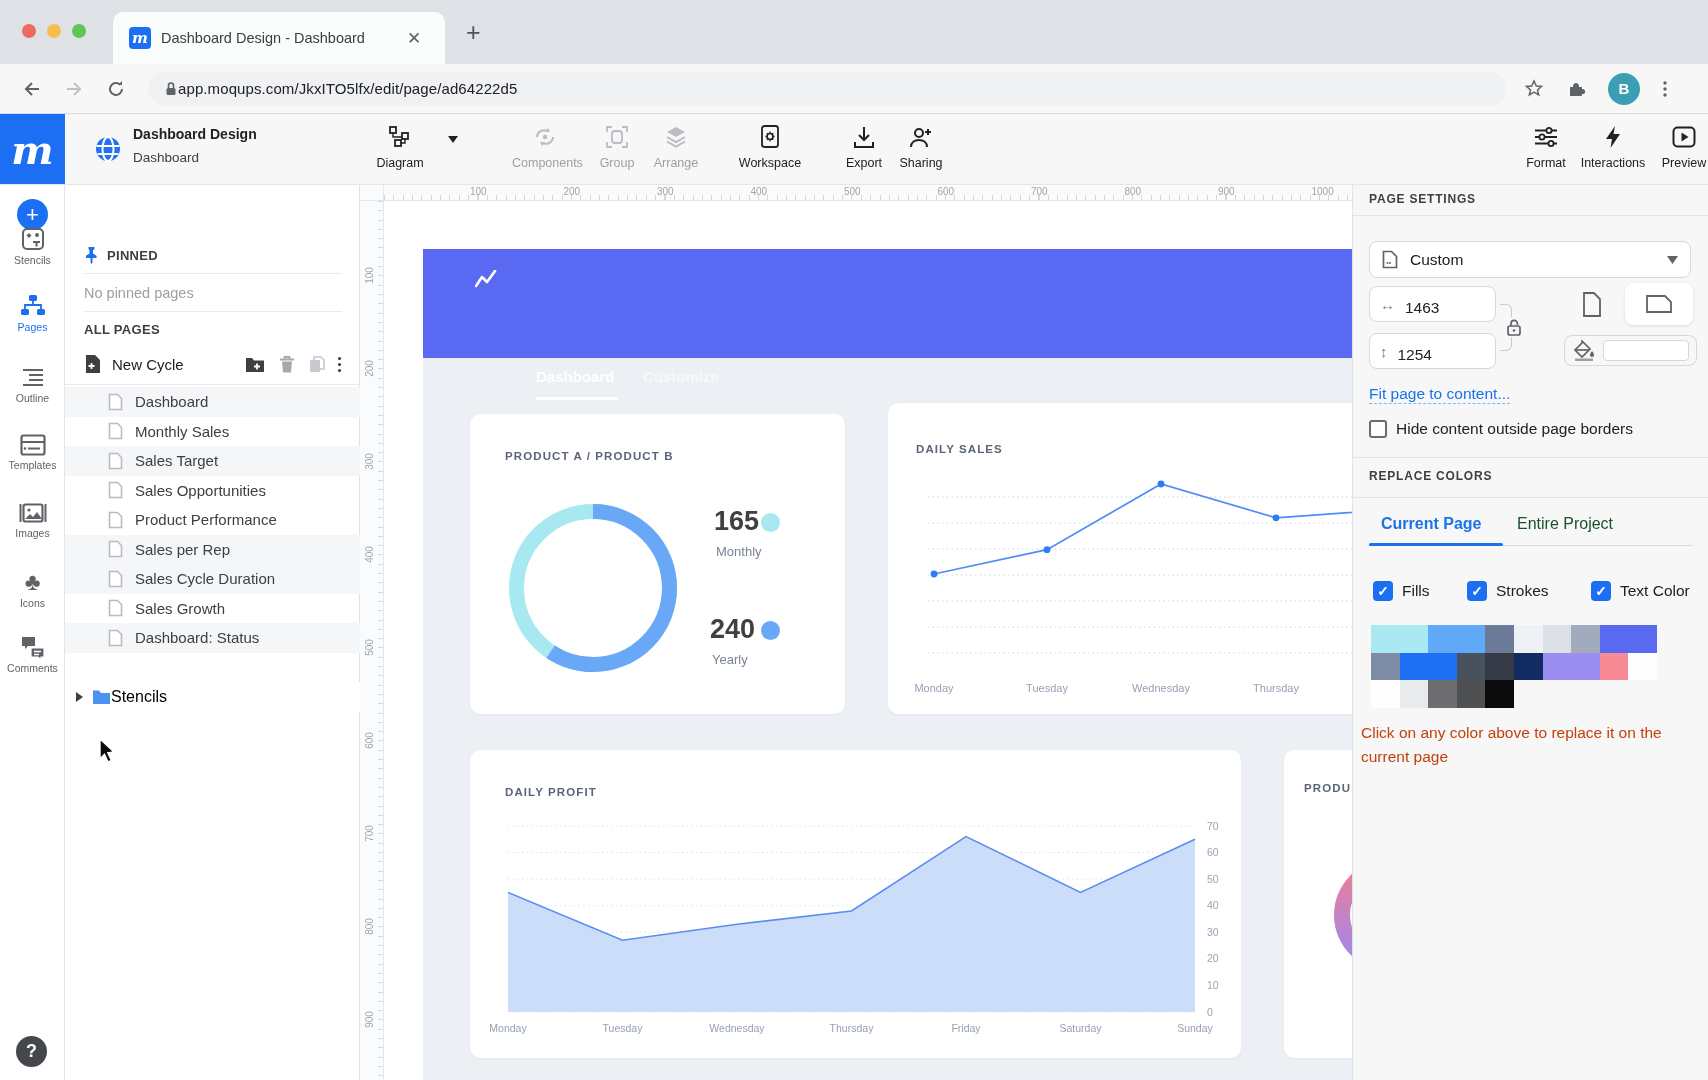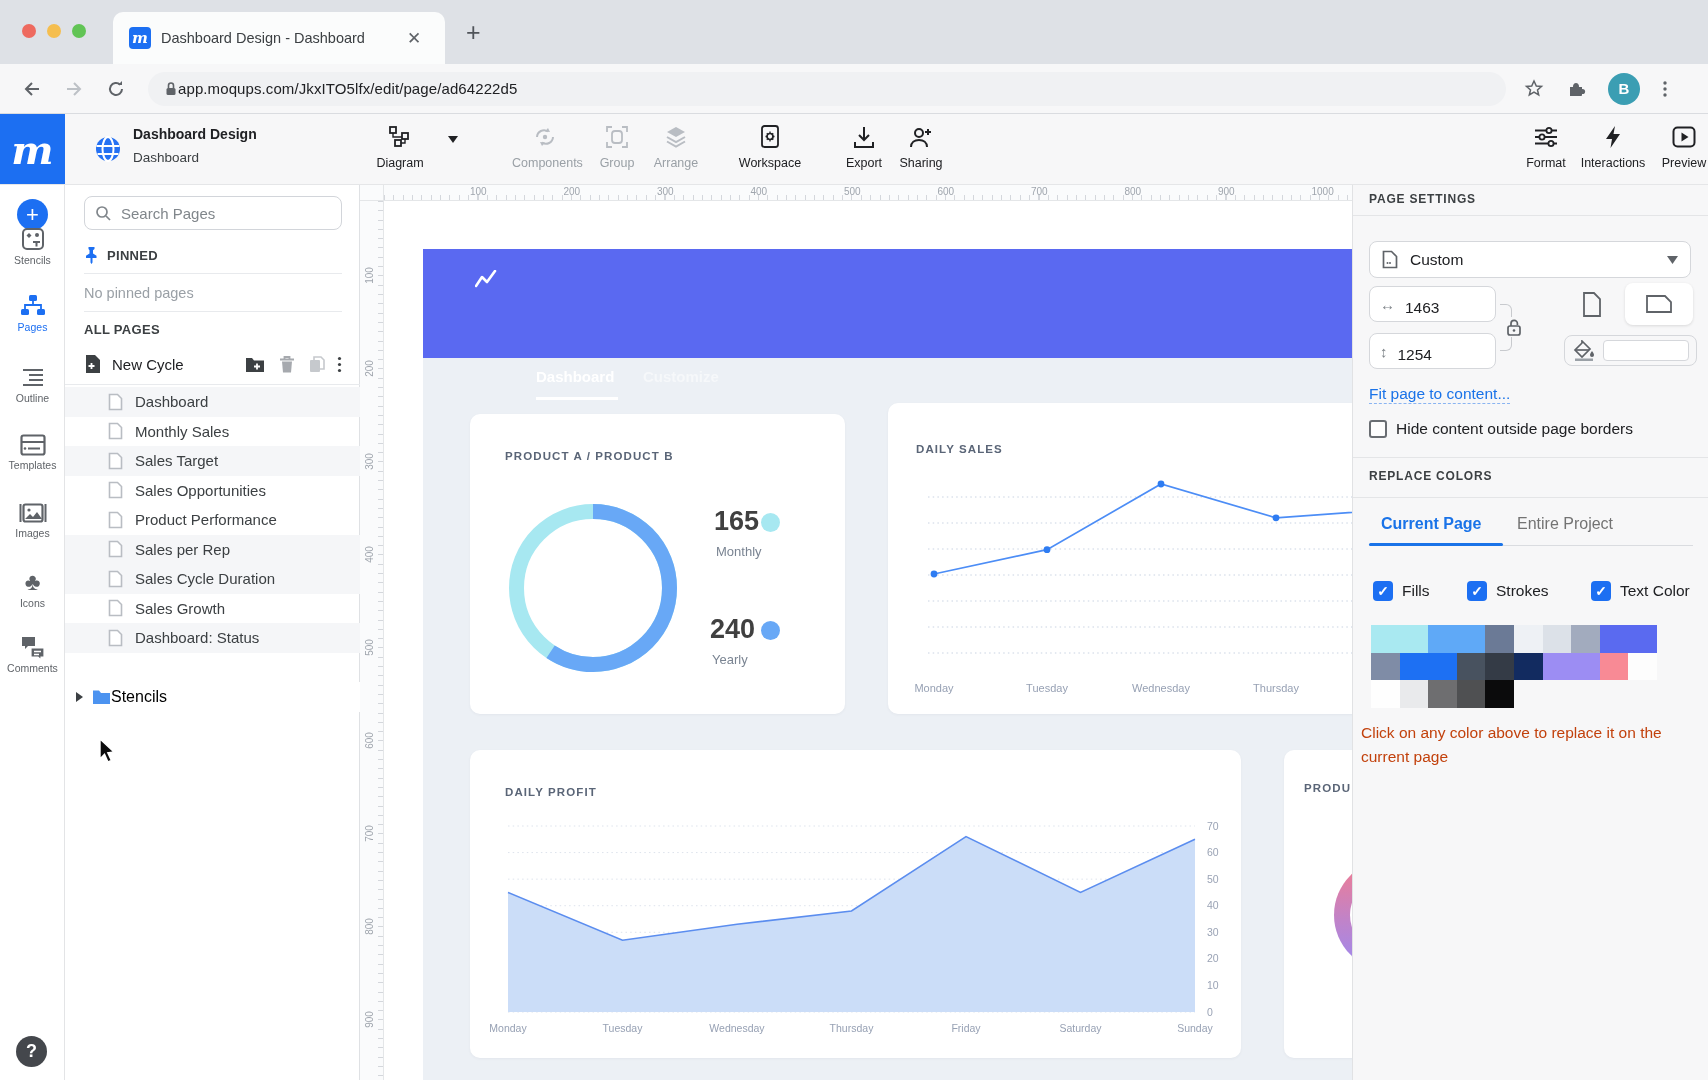--- a/index.html
+++ b/index.html
@@ -80,21 +80,21 @@
   .rp-div{left:0;width:356px;height:1px;background:#E4E5E7;}
   .field{position:absolute;background:#fff;border:1px solid #D5D7DB;border-radius:8px;display:flex;align-items:center;}
   .field input{border:none;outline:none;font-size:15.5px;color:#202124;width:70px;background:transparent;margin-top:7px;}
   .dimglyph{color:#80868B;font-size:15px;margin:0 8px 0 10px;}
   #fitlink{font-size:15.5px;color:#1A73E8;border-bottom:1px dashed #8AB4F1;padding-bottom:1px;}
   .cb-un{width:18px;height:18px;border:2px solid #696D72;border-radius:3px;background:#FDFDFD;}
   .cb-ck{width:20px;height:20px;border-radius:4px;background:var(--accent);color:#fff;font-size:14px;font-weight:bold;display:flex;align-items:center;justify-content:center;}
   .cblabel{font-size:15.5px;color:#202124;margin-left:9px;}
   .rctab{position:absolute;font-size:16px;}
   #rc-tab-active{color:#1A73E8;font-weight:bold;}
-  #rc-tab-inactive{color:#737373;}
+  #rc-tab-inactive{color:#14532d;}
   #swatches{left:18px;top:440px;}
   .swrow{display:flex;}
   .sw{height:27.5px;}
   #rc-hint{left:8px;top:536px;width:308px;font-size:15.5px;color:#c2410c;line-height:24px;}
   #cursor{left:98px;top:738px;}
 </style>
 </head>
 <body>
 
 <div id="window" style="--accent: #1C6FF2; --indigo: #5A69F1; --cyan: #A7E8F1; --cblue: #68A8F6; --avatar: #3B9EB3; --tl-close: #EE6A5F; --tl-min: #F5BE4F; --tl-zoom: #61C455;">
@@ -326,27 +326,20 @@
             <path d="M11 13h13v9h-3v3l-3-3h-7z" fill="#5F6368" stroke="#fff" stroke-width="1.2"></path>
             <path d="M14 16.5h7M14 19.5h5" stroke="#fff" stroke-width="1.3"></path>
           </svg>
         </div>
       <div class="rlabel">Comments</div>
     </div>
     <div id="helpbtn" class="abs">?</div>
   </div>
 
   <div id="pagespanel" class="abs">
-    <div id="searchbox" class="abs">
-      <svg width="16" height="16" viewBox="0 0 16 16">
-          <circle cx="7" cy="7" r="5" fill="none" stroke="#80868B" stroke-width="1.7"></circle>
-          <path d="M11 11l4 4" stroke="#80868B" stroke-width="1.7"></path>
-        </svg>
-      <input placeholder="Search Pages" style="">
-    </div>
     <div class="prow abs" style="top:60px;height:20px">
       <svg width="15" height="17" viewBox="0 0 15 17">
           <path d="M4.5 0h6v2L9 3.2v3.3l3.5 2.3V11H8.5v4.5L7.5 17l-1-1.5V11H2V8.8l3.5-2.3V3.2L4.5 2z" fill="var(--accent)"></path>
         </svg>
       <span class="pheader" style="margin-left:8px">PINNED</span>
     </div>
     <div class="pdivider abs" style="top:88px"></div>
     <div class="prow abs" style="top:98px;height:20px">
         <span id="nopinned">No pinned pages</span>
       </div>

